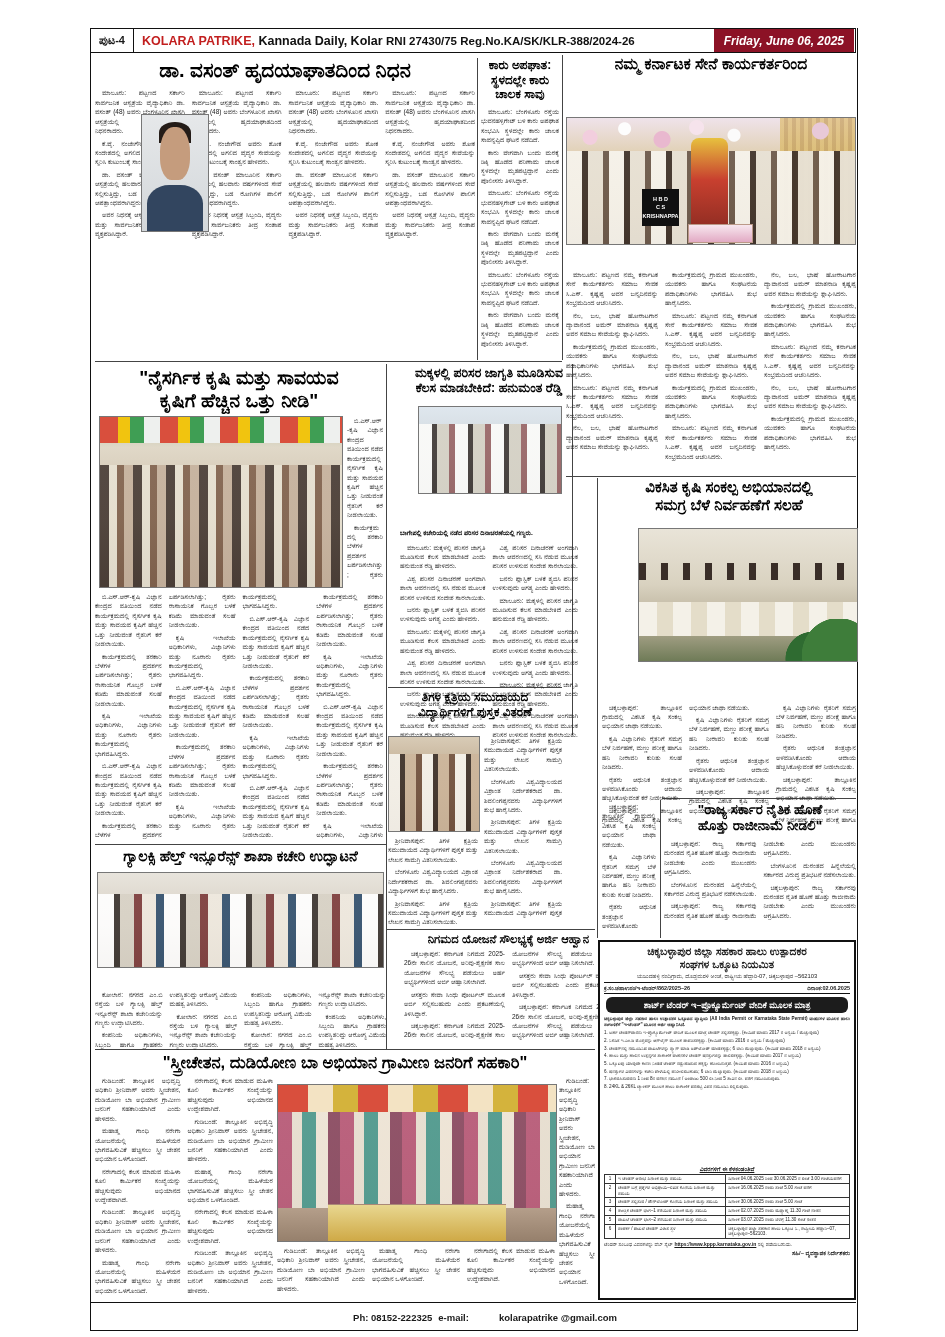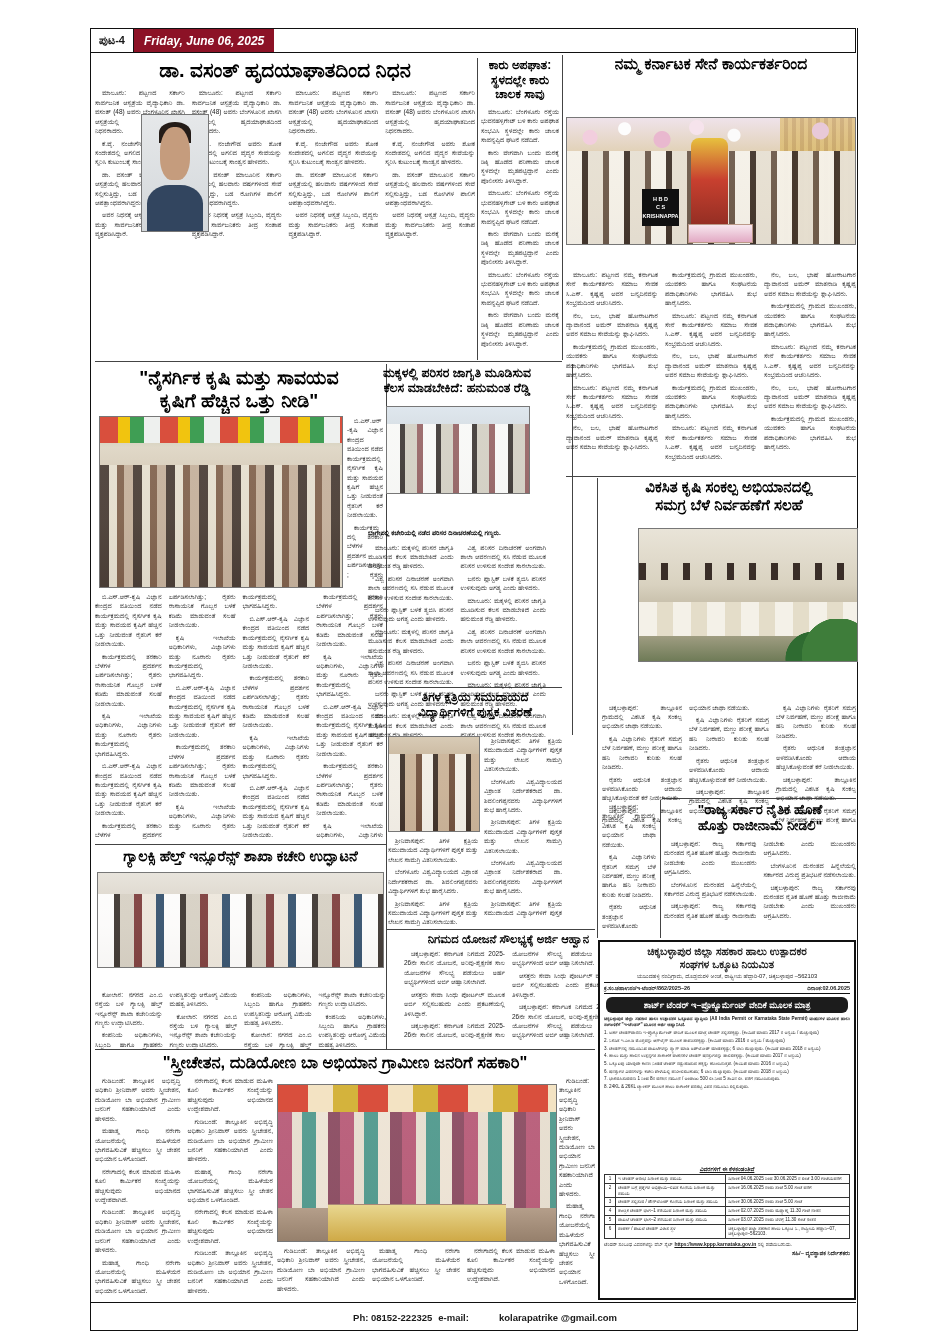--- a/index.html
+++ b/index.html
@@ -89,20 +89,25 @@
   #footer .bold{font-weight:bold;padding-left:24px;}
   #footer .email-lbl{font-weight:bold;}
 </style>
 </head>
 <body>
 
 <div class="abs" id="frame"></div>
 
 <div class="abs" id="header">
   <div id="page-label">ಪುಟ-4</div>
+  <div id="masthead-line">
+    <span id="masthead-name">KOLARA PATRIKE,</span>
+    <span id="masthead-sub">Kannada Daily, Kolar</span>
+    <span id="masthead-rni">RNI 27430/75 Reg.No.KA/SK/KLR-388/2024-26</span>
+  </div>
   <div id="date-box">Friday, June 06, 2025</div>
 </div>
 
 <div class="abs rule-v" style="left:477px;top:58px;height:302px;"></div>
 <div class="abs rule-v" style="left:562px;top:55px;height:305px;"></div>
 <div class="abs rule-v" style="left:572px;top:364px;height:371px;"></div>
 <div class="abs rule-v" style="left:386px;top:364px;height:686px;"></div>
 <div class="abs rule-v" style="left:597px;top:478px;height:460px;"></div>
 <div class="abs rule-v" style="left:660px;top:800px;height:138px;"></div>
 <div class="abs rule-h" style="left:95px;top:361px;width:467px;"></div>
@@ -221,21 +226,21 @@
       <p>ಕೃಷಿ ಇಲಾಖೆಯ ಅಧಿಕಾರಿಗಳು, ವಿಜ್ಞಾನಿಗಳು ಮತ್ತು ನೂರಾರು ರೈತರು ಕಾರ್ಯಕ್ರಮದಲ್ಲಿ ಭಾಗವಹಿಸಿದ್ದರು.</p>
       <p>ಬಿ.ಎಸ್.ಆರ್-ಕೃಷಿ ವಿಜ್ಞಾನ ಕೇಂದ್ರದ ವತಿಯಿಂದ ನಡೆದ ಕಾರ್ಯಕ್ರಮದಲ್ಲಿ ನೈಸರ್ಗಿಕ ಕೃಷಿ ಮತ್ತು ಸಾವಯವ ಕೃಷಿಗೆ ಹೆಚ್ಚಿನ ಒತ್ತು ನೀಡುವಂತೆ ರೈತರಿಗೆ ಕರೆ ನೀಡಲಾಯಿತು.</p>
       <p>ಕಾರ್ಯಕ್ರಮದಲ್ಲಿ ತರಕಾರಿ ಬೆಳೆಗಳ ಪ್ರದರ್ಶನ ಏರ್ಪಡಿಸಲಾಗಿತ್ತು; ರೈತರು ರಾಸಾಯನಿಕ ಗೊಬ್ಬರ ಬಳಕೆ ಕಡಿಮೆ ಮಾಡುವಂತೆ ಸಲಹೆ ನೀಡಲಾಯಿತು.</p>
       <p>ಕೃಷಿ ಇಲಾಖೆಯ ಅಧಿಕಾರಿಗಳು, ವಿಜ್ಞಾನಿಗಳು ಮತ್ತು ನೂರಾರು ರೈತರು ಕಾರ್ಯಕ್ರಮದಲ್ಲಿ ಭಾಗವಹಿಸಿದ್ದರು.</p>
       <p>ಬಿ.ಎಸ್.ಆರ್-ಕೃಷಿ ವಿಜ್ಞಾನ ಕೇಂದ್ರದ ವತಿಯಿಂದ ನಡೆದ ಕಾರ್ಯಕ್ರಮದಲ್ಲಿ ನೈಸರ್ಗಿಕ ಕೃಷಿ ಮತ್ತು ಸಾವಯವ ಕೃಷಿಗೆ ಹೆಚ್ಚಿನ ಒತ್ತು ನೀಡುವಂತೆ ರೈತರಿಗೆ ಕರೆ ನೀಡಲಾಯಿತು.</p>
       <p>ಕಾರ್ಯಕ್ರಮದಲ್ಲಿ ತರಕಾರಿ ಬೆಳೆಗಳ ಪ್ರದರ್ಶನ ಏರ್ಪಡಿಸಲಾಗಿತ್ತು; ರೈತರು ರಾಸಾಯನಿಕ ಗೊಬ್ಬರ ಬಳಕೆ ಕಡಿಮೆ ಮಾಡುವಂತೆ ಸಲಹೆ ನೀಡಲಾಯಿತು.</p>
       <p>ಕೃಷಿ ಇಲಾಖೆಯ ಅಧಿಕಾರಿಗಳು, ವಿಜ್ಞಾನಿಗಳು ಮತ್ತು ನೂರಾರು ರೈತರು ಕಾರ್ಯಕ್ರಮದಲ್ಲಿ ಭಾಗವಹಿಸಿದ್ದರು.</p>
     </div>
 </div>
 
-<div class="abs" style="left:368px;top:366px;width:178px;height:368px;">
+<div class="abs" style="left:400px;top:366px;width:178px;height:368px;">
   <div class="hl" style="font-size:12.5px;">
     <div>ಮಕ್ಕಳಲ್ಲಿ ಪರಿಸರ ಜಾಗೃತಿ ಮೂಡಿಸುವ</div>
     <div>ಕೆಲಸ ಮಾಡಬೇಕಿದೆ: ಹನುಮಂತ ರೆಡ್ಡಿ</div>
   </div>
   <div class="ph ph-group" style="left:18px;top:40px;width:142px;height:86px;">
     <div class="row"></div>
   </div>
   <div class="caption" style="margin-top:132px;height:14px;">ಬಾಗೇಪಲ್ಲಿ ಕಚೇರಿಯಲ್ಲಿ ನಡೆದ ಪರಿಸರ ದಿನಾಚರಣೆಯಲ್ಲಿ ಗಣ್ಯರು.</div>
   <div class="body-cols" style="height:212px;column-count:2;">
       <p>ಮಾಲೂರು: ಮಕ್ಕಳಲ್ಲಿ ಪರಿಸರ ಜಾಗೃತಿ ಮೂಡಿಸುವ ಕೆಲಸ ಮಾಡಬೇಕಿದೆ ಎಂದು ಹನುಮಂತ ರೆಡ್ಡಿ ಹೇಳಿದರು.</p>

